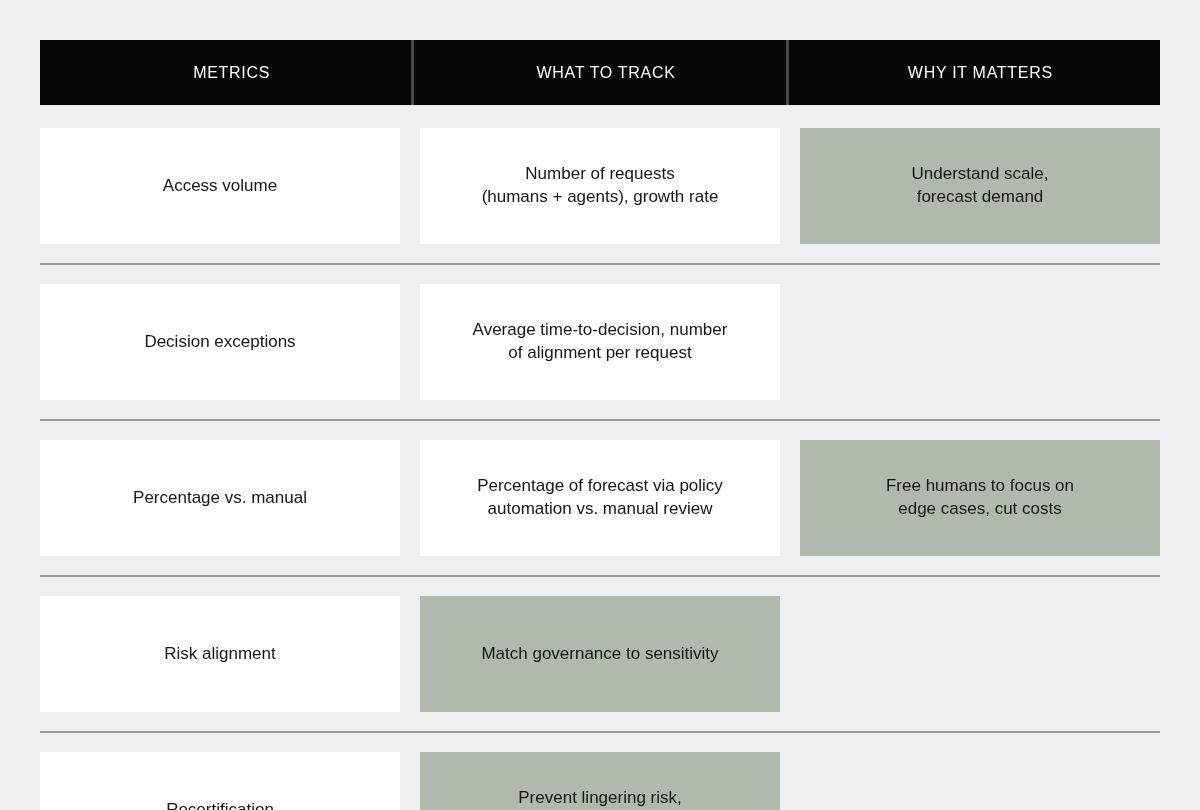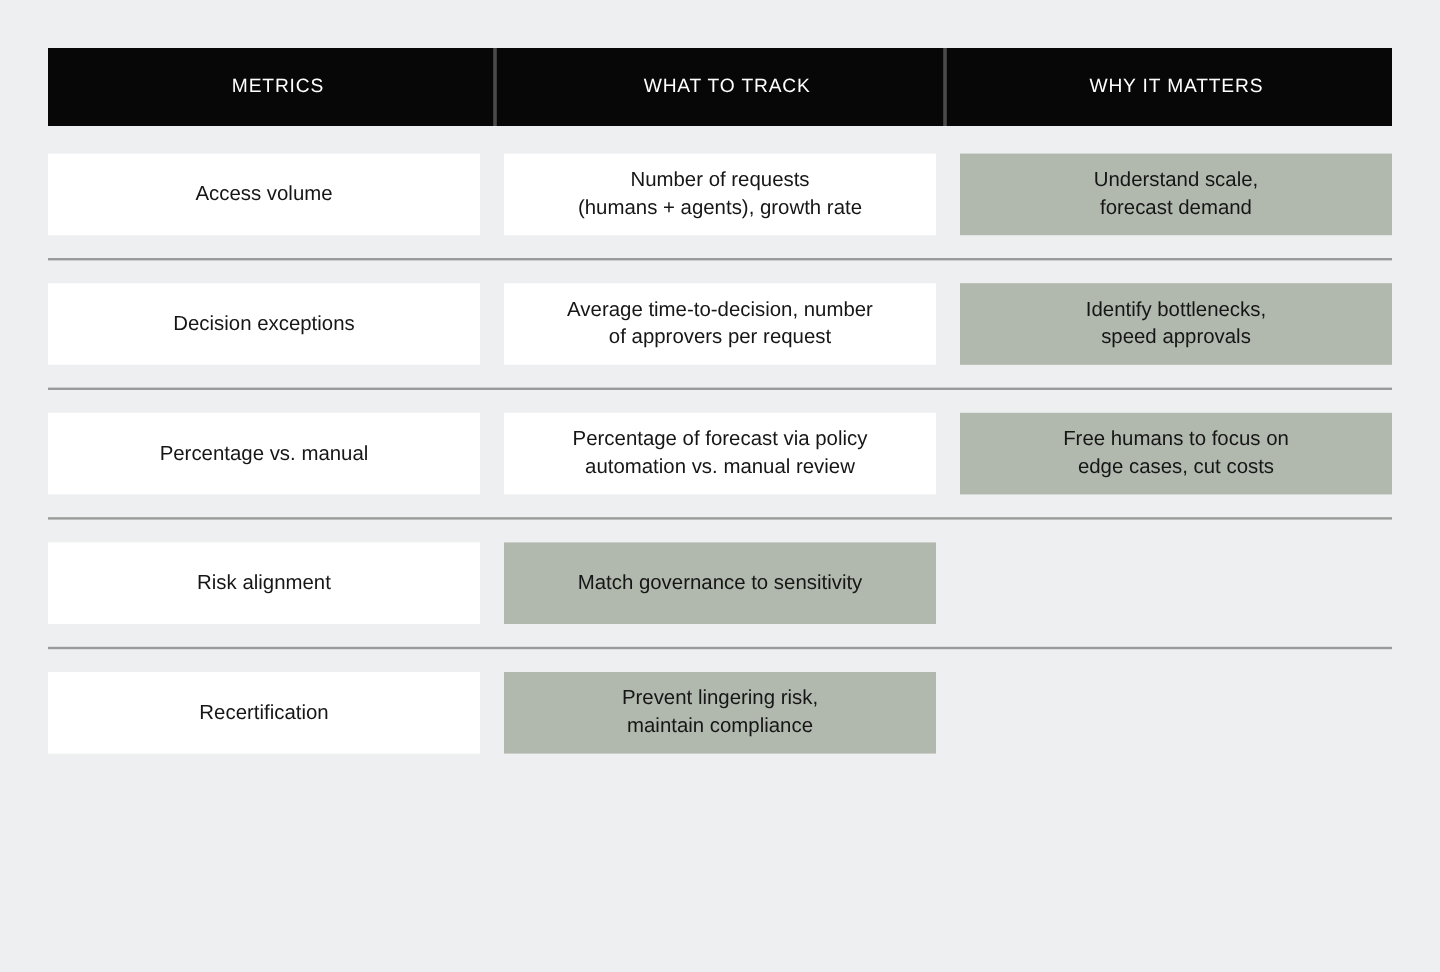--- a/index.html
+++ b/index.html
@@ -35,21 +35,21 @@
     justify-content: center;
     font-size: 16px;
     font-weight: 500;
     letter-spacing: 0.7px;
     padding-left: 12px;
   }
   .body-row {
     display: grid;
     grid-template-columns: 1fr 1fr 1fr;
     column-gap: 20px;
-    height: 68px;
+    height: 116px;
   }
   .body-row.first {
     margin-top: 23px;
   }
   .divider {
     height: 2px;
     background: #9a9a9a;
     margin: 19px 0;
   }
   .cell {
@@ -89,23 +89,21 @@
 (humans + agents), growth rate</div>
     <div class="cell why">Understand scale,
 forecast demand</div>
   </div>
 
   <div class="divider"></div>
 
   <div class="body-row">
     <div class="cell metric">Decision exceptions</div>
     <div class="cell track">Average time-to-decision, number
-of approvers per request</div>
-    <div class="cell why">Identify bottlenecks,
-speed approvals</div>
+of alignment per request</div>
   </div>
 
   <div class="divider"></div>
 
   <div class="body-row">
     <div class="cell metric">Percentage vs. manual</div>
     <div class="cell track">Percentage of forecast via policy
 automation vs. manual review</div>
     <div class="cell why">Free humans to focus on
 edge cases, cut costs</div>

